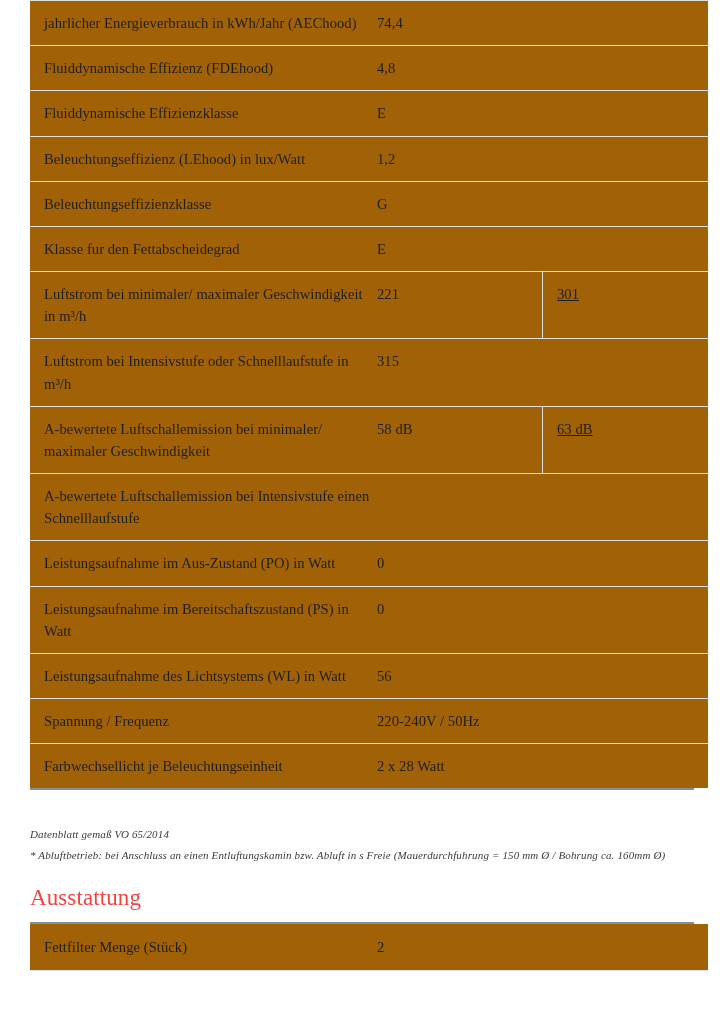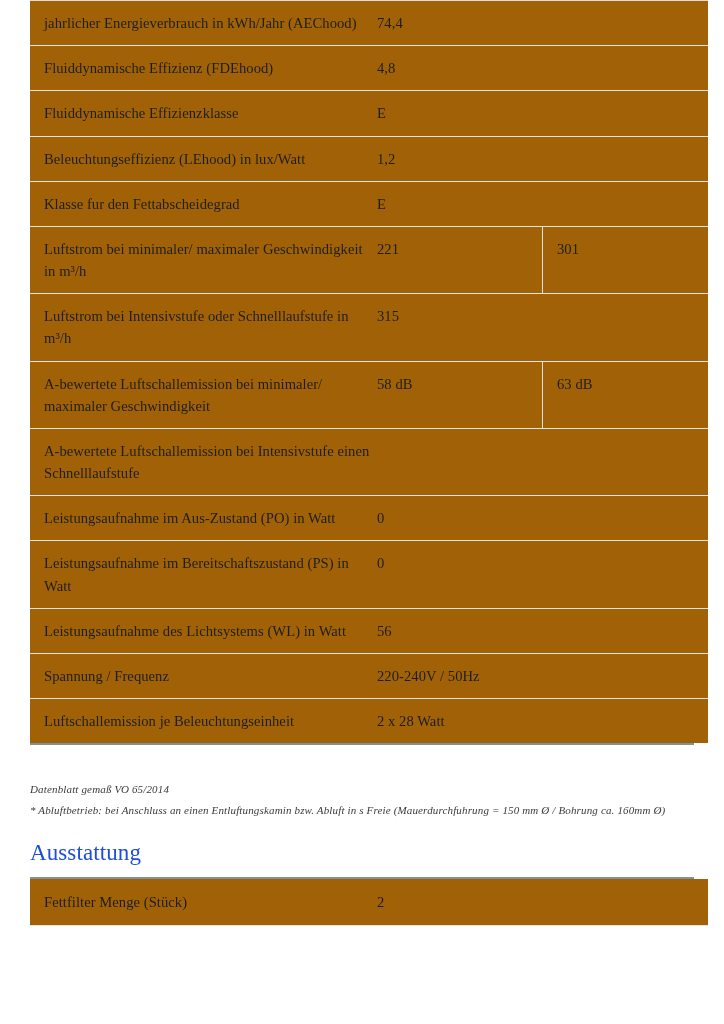--- a/index.html
+++ b/index.html
@@ -47,20 +47,21 @@
     width: 333px;
   }
   .spec-table td.value {
     width: 155px;
     padding-left: 0;
   }
   .spec-table td.value2 {
     width: 176px;
     padding-left: 14px;
     border-left: 1px solid #e2e2e2;
+    text-decoration: underline;
   }
   
   .spec-table td.value.wide {
     width: 331px;
   }
 
   
   #table-main tr:first-child td {
     border-top: 1px solid #dedede;
   }
@@ -85,21 +86,21 @@
     white-space: nowrap;
   }
 
   
   .section-heading {
     margin-top: 19px;
     margin-bottom: 0;
     font-size: 23px;
     font-weight: 400;
     line-height: 1.2;
-    color: #1d4ed8;
+    color: #ef4444;
     letter-spacing: 0.1px;
   }
   .heading-rule {
     width: 664px;
     height: 0;
     border-top: 2px solid #7d939a;
     margin-top: 10px;
   }
 
   #table-equip {
@@ -140,20 +141,24 @@
       <tr>
         <td class="label">Fluiddynamische Effizienzklasse</td>
         <td class="value wide" colspan="2">E</td>
       </tr>
 
       <tr>
         <td class="label">Beleuchtungseffizienz (LEhood) in lux/Watt</td>
         <td class="value wide" colspan="2">1,2</td>
       </tr>
 
+      <tr>
+        <td class="label">Beleuchtungseffizienzklasse</td>
+        <td class="value wide" colspan="2">G</td>
+      </tr>
 
 
       <tr>
         <td class="label">Klasse fur den Fettabscheidegrad</td>
         <td class="value wide" colspan="2">E</td>
       </tr>
 
       <tr>
         <td class="label">Luftstrom bei minimaler/ maximaler Geschwindigkeit in m³/h</td>
         <td class="value">221</td>
@@ -191,21 +196,21 @@
         <td class="value wide" colspan="2">56</td>
       </tr>
 
 
       <tr>
         <td class="label">Spannung / Frequenz</td>
         <td class="value wide" colspan="2">220-240V / 50Hz</td>
       </tr>
 
       <tr>
-        <td class="label">Luftschallemission je Beleuchtungseinheit</td>
+        <td class="label">Farbwechsellicht je Beleuchtungseinheit</td>
         <td class="value wide" colspan="2">2 x 28 Watt</td>
       </tr>
     </tbody>
   </table>
 
   <div class="table-close"></div>
 
   <div class="footnotes">
     <div>Datenblatt gemaß VO 65/2014</div>
     <div>* Abluftbetrieb: bei Anschluss an einen Entluftungskamin bzw. Abluft in s Freie (Mauerdurchfuhrung = 150 mm Ø / Bohrung ca. 160mm Ø)</div>

